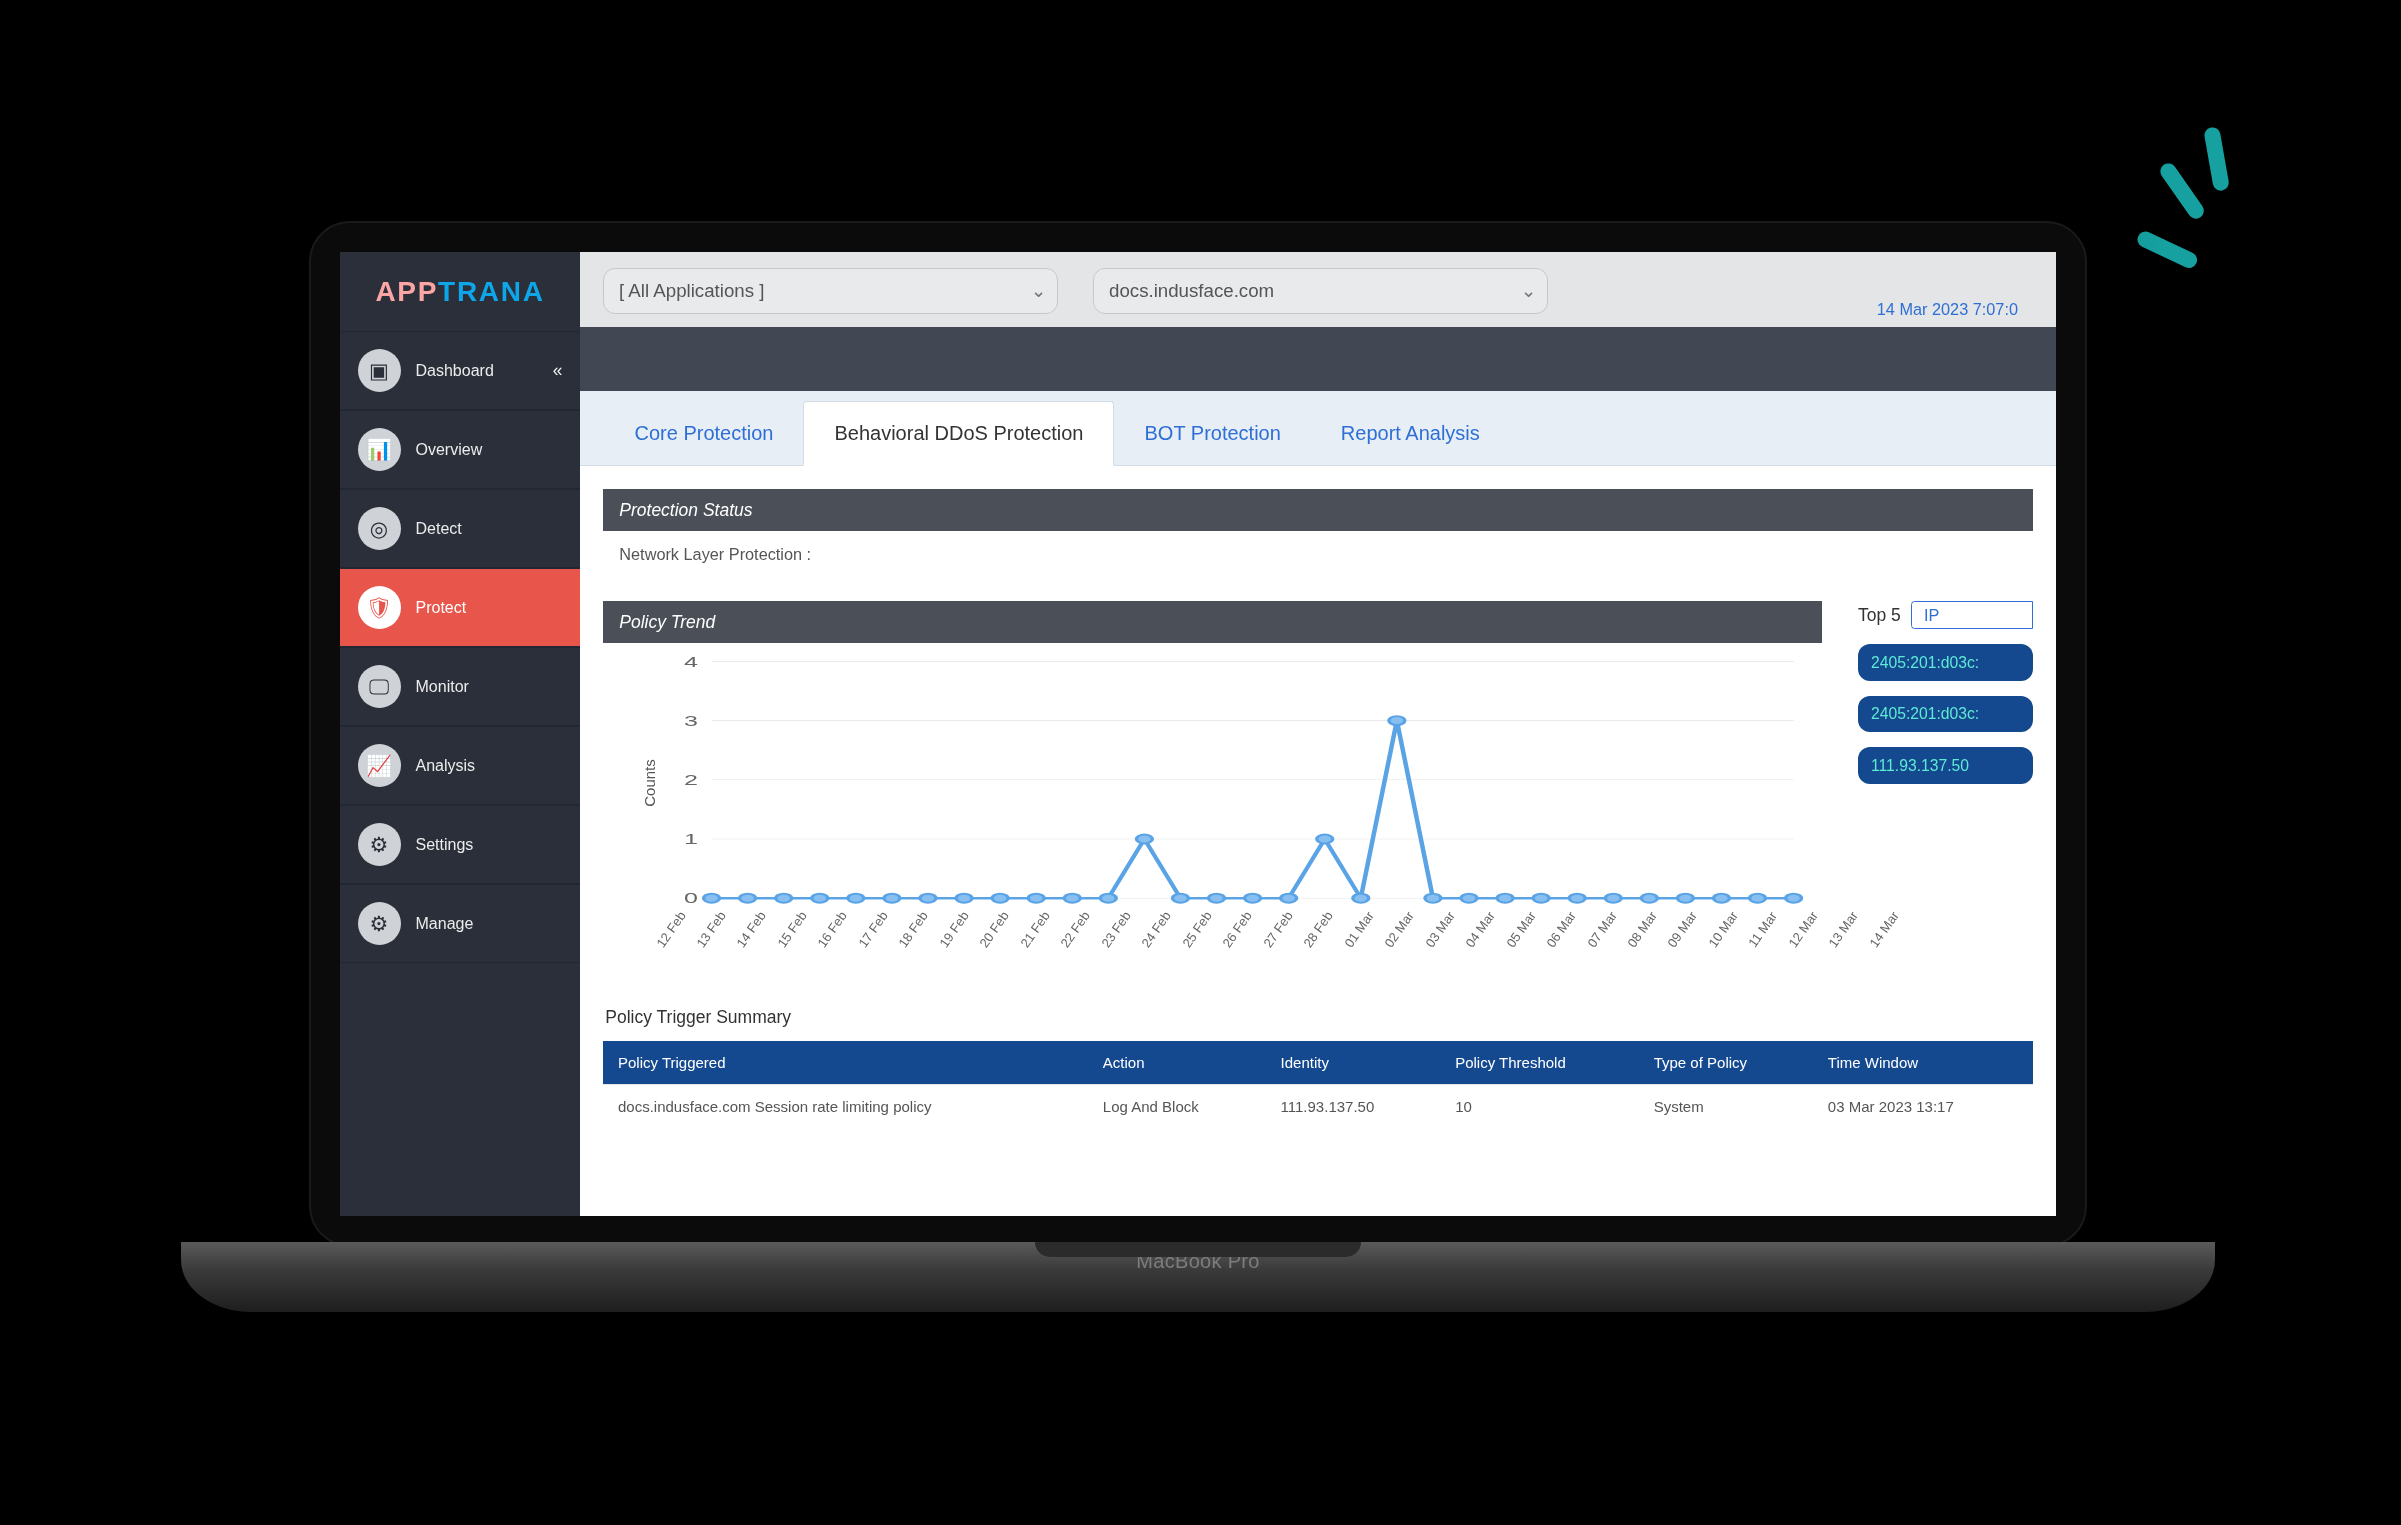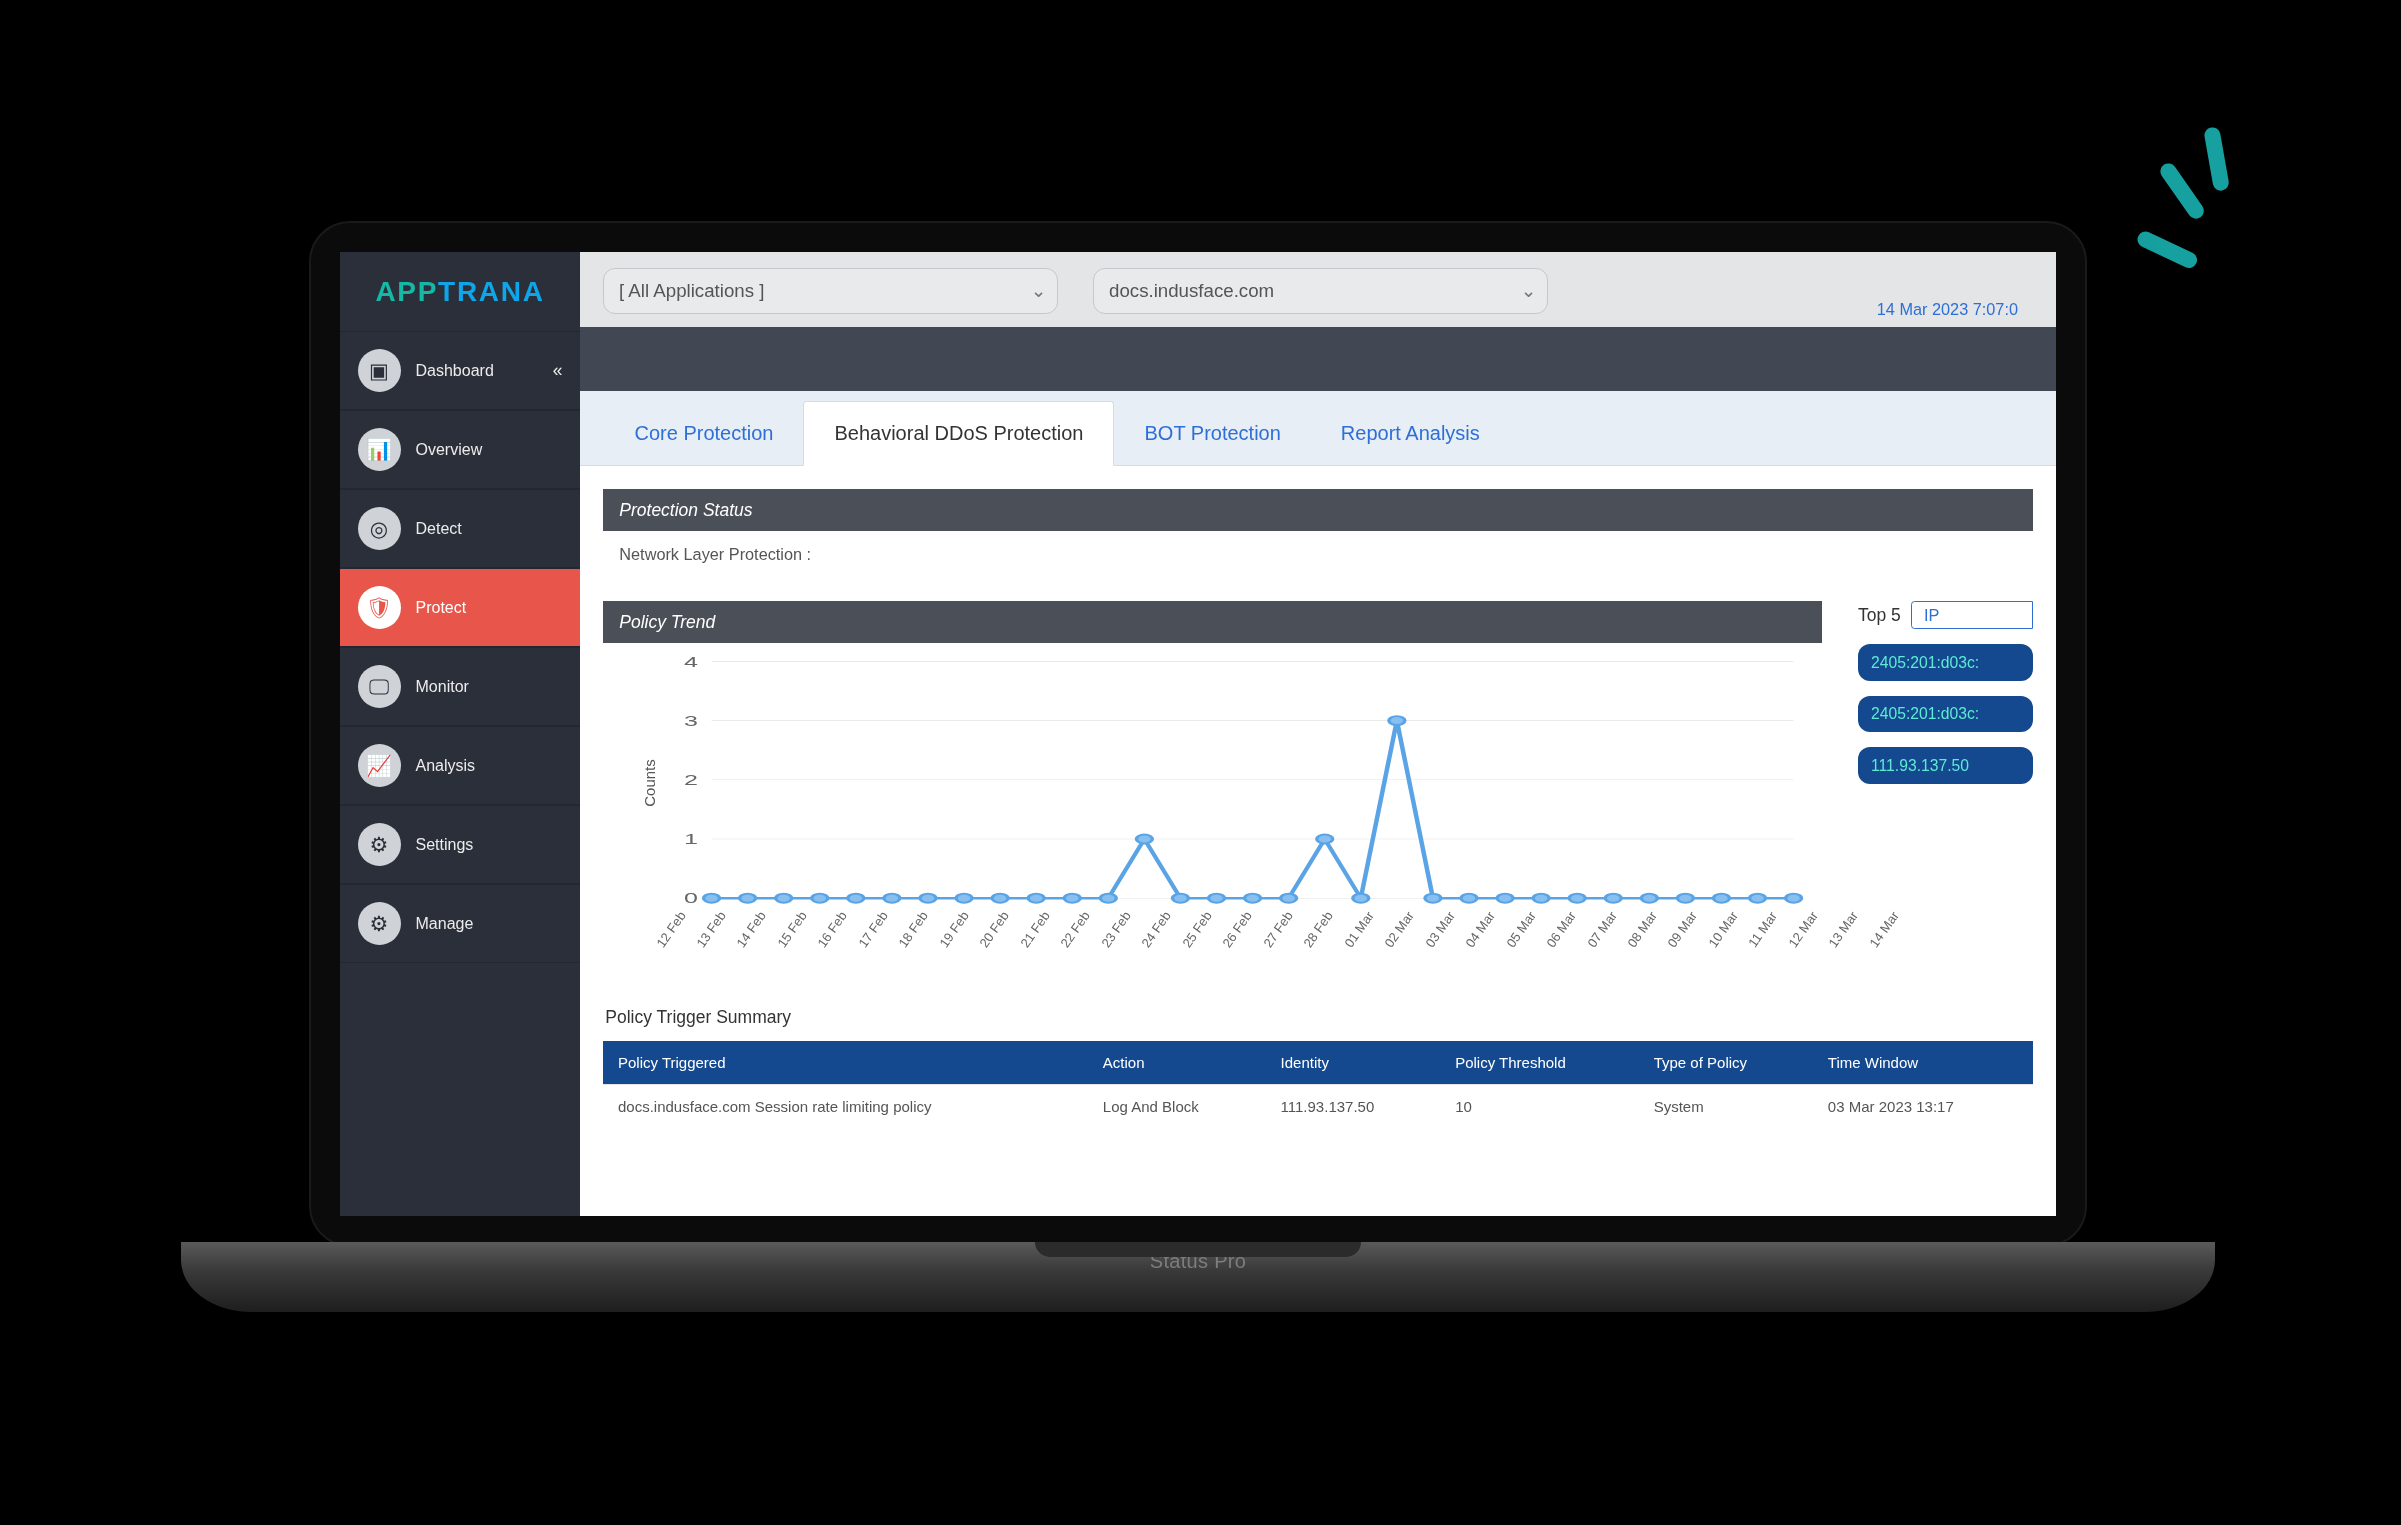--- a/index.html
+++ b/index.html
@@ -36,21 +36,21 @@
   .mark{ width:64px; height:16.3px; background:#17a0a0; border-radius:8.2px; display:block; margin:10.5px 0; }
   .mark:nth-child(1){ transform:rotate(80deg) translateY(-35px);}
   .mark:nth-child(2){ transform:rotate(55deg);}
   .mark:nth-child(3){ transform:rotate(25deg) translateY(35px);}
 
   
   .app { display:flex; width:100%; height:100%; font-size:17.5px; color:#333; }
   .sidebar { width:240px; background:#2a2f39; display:flex; flex-direction:column; color:#ececec; }
   .logo { height:79px; display:flex; align-items:center; justify-content:center; background:#2a2f39;
           font-weight:800; letter-spacing:1.7px; font-size:28px; }
-  .logo .l1 { color:#14b8a6; }
+  .logo .l1 { color:#fca5a5; }
   .logo .l2 { color:#0ea5e9; }
   .nav-item {
     display:flex; align-items:center; gap:15px; padding:0 17.5px;
     height:79px; border-top:0.6px solid #222833; border-bottom:0.6px solid #222833;
     cursor:pointer;
   }
   .nav-item.active { background:#e8564b; color:#fff; }
   .nav-item .ico {
     width:43px; height:43px; border-radius:50%; background:#cfd2d6; color:#2a2f39;
     display:flex; align-items:center; justify-content:center; font-size:21px; flex-shrink:0;
@@ -312,16 +312,16 @@
           </table>
         </div>
       </section>
     </div>
 
   </div>
 </div>
 
 <div class="base">
   <div class="base-lip"></div>
-  <div class="base-label">Status Pro</div>
+  <div class="base-label">MacBook Pro</div>
 </div>
 <div class="shadow-bar"></div>
 
 
 </body></html>

